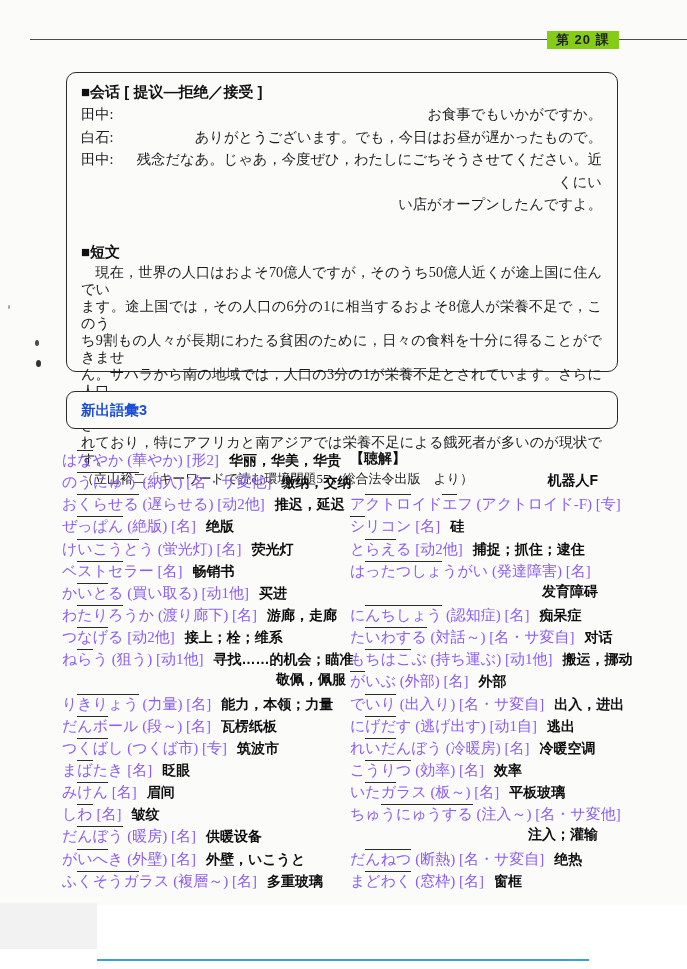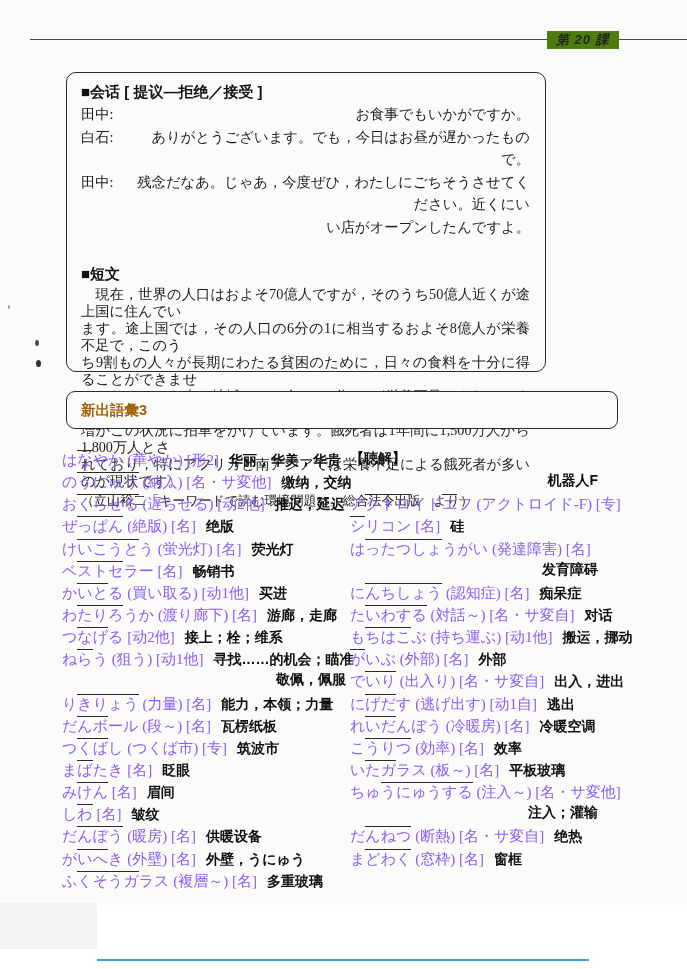--- a/index.html
+++ b/index.html
@@ -6,36 +6,36 @@
   body{
     width:687px;height:969px;position:relative;overflow:hidden;
     background:#ffffff;
     font-family:"Liberation Serif","DejaVu Serif",serif;
     color:#1b1b1b;
   }
   .page{position:absolute;left:0;top:0;width:687px;height:905px;background:#fbfbfa;}
   
   .hline{position:absolute;top:39px;left:30px;width:657px;height:1px;background:#4a4a4a;}
   .lesson{
-    position:absolute;top:31px;left:547px;background:#4d7c0f;padding:0 9px;
-    font-family:"Liberation Sans","DejaVu Sans",sans-serif;
-    font-weight:bold;font-size:13px;letter-spacing:1px;color:#222;font-style:italic;
+    position:absolute;top:31px;left:547px;background:#84cc16;padding:0 9px;
+    font-family:"Liberation Sans","DejaVu Sans",sans-serif;
+    font-weight:bold;font-size:13px;letter-spacing:1px;color:#222;
   }
   
   .box1{
-    position:absolute;left:66px;top:72px;width:480px;height:300px;
+    position:absolute;left:66px;top:72px;width:552px;height:300px;
     border:1.6px solid #2b2b2b;border-radius:10px;background:#fbfbfa;
     padding:7px 15px 0 14px;box-sizing:border-box;
   }
   .box2{
     position:absolute;left:66px;top:391px;width:552px;height:38px;
     border:1.6px solid #2b2b2b;border-radius:9px;background:#fbfbfa;
     box-sizing:border-box;display:flex;align-items:center;padding-left:14px;
   }
-  .box2 .t{font-family:"Liberation Sans","DejaVu Sans",sans-serif;font-weight:bold;font-size:14.5px;color:#a16207;}
+  .box2 .t{font-family:"Liberation Sans","DejaVu Sans",sans-serif;font-weight:bold;font-size:14.5px;color:#1d4ed8;}
   .kaiwa-title{
     font-family:"Liberation Sans","DejaVu Sans",sans-serif;
     font-weight:bold;font-size:15px;line-height:23px;color:#111;
   }
   .dline{display:flex;font-size:14.3px;line-height:22.5px;}
   .dline .spk{flex:0 0 42px;white-space:nowrap;}
   .dline .dtext{flex:1;white-space:pre-line;text-align:right;}
   .tanbun-title{
     font-family:"Liberation Sans","DejaVu Sans",sans-serif;
     font-weight:bold;font-size:15px;line-height:22px;margin-top:25px;color:#111;
@@ -179,40 +179,44 @@
       <div class="vrow">
         <span class="jp">し<span class="acc">わ</span> [名]</span>
         <span class="cn">皱纹</span>
       </div>
       <div class="vrow">
         <span class="jp">だ<span class="acc">んぼう</span> (暖房) [名]</span>
         <span class="cn">供暖设备</span>
       </div>
       <div class="vrow">
         <span class="jp">が<span class="acc">いへ</span>き (外壁) [名]</span>
-        <span class="cn">外壁，うにゅう</span>
+        <span class="cn">外壁，いこうと</span>
       </div>
       <div class="vrow">
         <span class="jp">ふ<span class="acc">くそうガ</span>ラス (複層～) [名]</span>
         <span class="cn">多重玻璃</span>
       </div>
     </div>
   <div id="vocab-right" class="col-right">
       <div class="vrow">
         <span class="jp hdr">【聴解】</span>
       </div>
       <div class="vrow cont">
         <span class="cn">机器人F</span>
       </div>
       <div class="vrow">
         <span class="jp">ア<span class="acc">クトロ</span>イド<span class="acc">エ</span>フ (アクトロイド-F) [专]</span>
       </div>
       <div class="vrow">
         <span class="jp"><span class="acc">シ</span>リコン [名]</span>
         <span class="cn">硅</span>
+      </div>
+      <div class="vrow">
+        <span class="jp">と<span class="acc">らえ</span>る [动2他]</span>
+        <span class="cn">捕捉；抓住；逮住</span>
       </div>
       <div class="vrow">
         <span class="jp">は<span class="acc">ったつしょ</span>うがい (発達障害) [名]</span>
       </div>
       <div class="vrow cont">
         <span class="cn">发育障碍</span>
       </div>
       <div class="vrow">
         <span class="jp">に<span class="acc">んちしょう</span> (認知症) [名]</span>
         <span class="cn">痴呆症</span>

